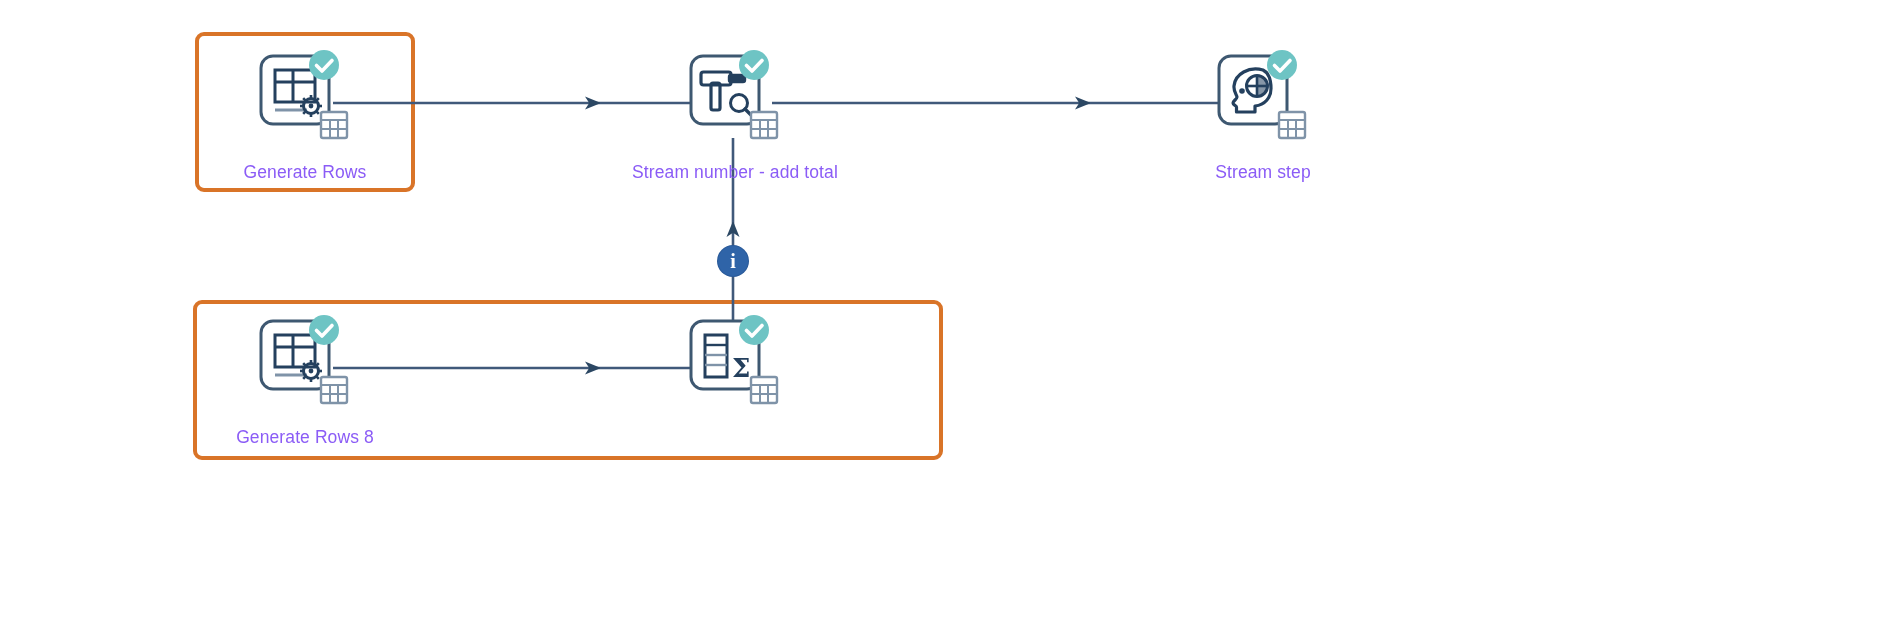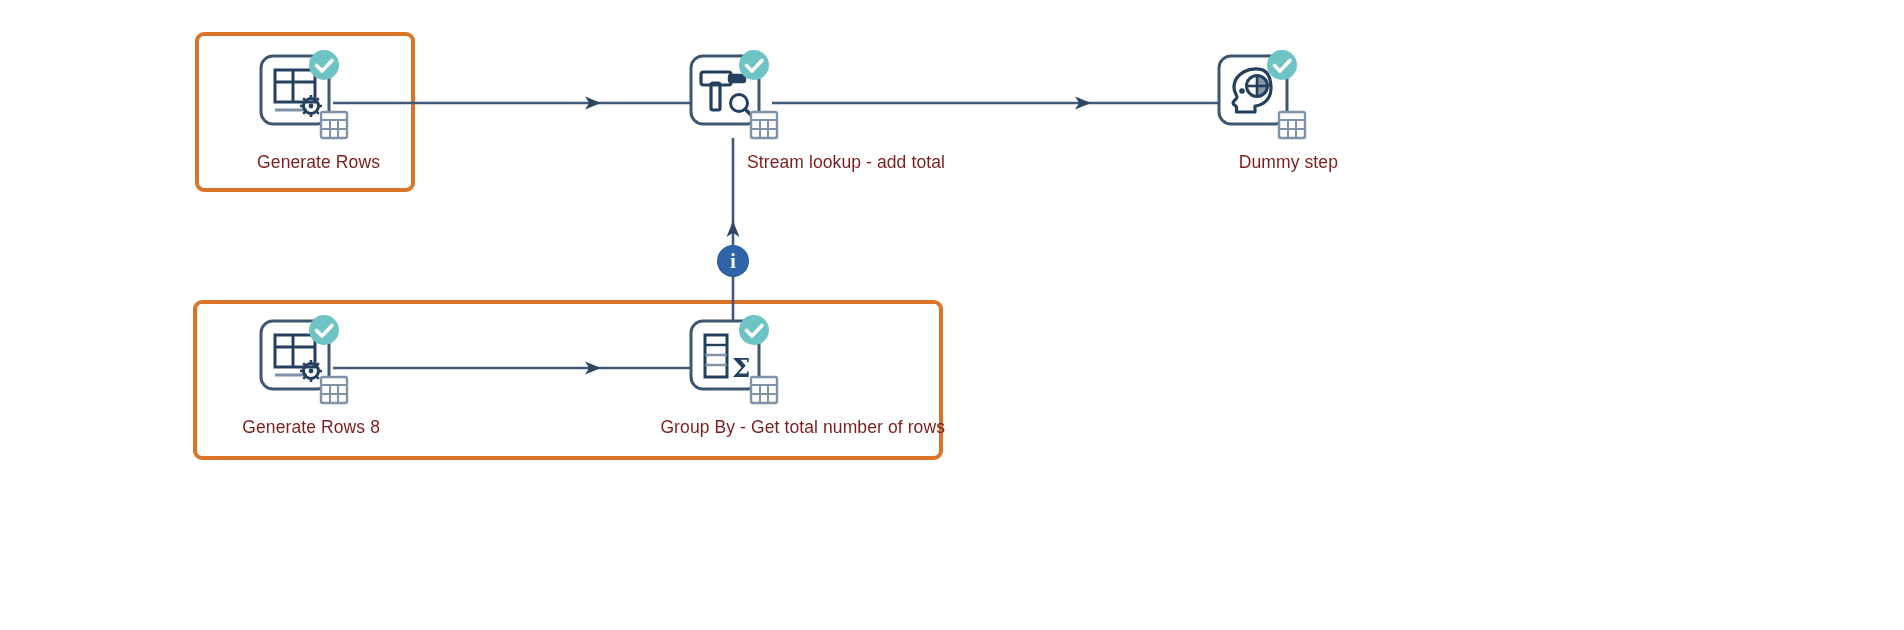--- a/index.html
+++ b/index.html
@@ -43,26 +43,25 @@
     box-sizing: border-box;
     text-align: center;
   }
   .node-glyph {
     position: relative;
     width: 100px;
     height: 96px;
     margin: 0 auto;
   }
   .node-label {
-    margin-top: 6px;
+    margin-top: 16px;
     font-size: 17.5px;
-    color: #7f1d1d;
+    color: #8b5cf6;
     white-space: nowrap;
     letter-spacing: 0.1px;
-    text-align: right;
   }
   .node-wide { width: 420px; }
   .node-wide .node-glyph { width: 100px; }
   
   .info-badge {
     position: absolute;
     width: 30px;
     height: 30px;
     border-radius: 50%;
     background: #2f64a8;
@@ -181,21 +180,21 @@
           <line x1="75" y1="70" x2="75" y2="88" stroke="#7f93a8" stroke-width="2"></line>
           <line x1="83" y1="70" x2="83" y2="88" stroke="#7f93a8" stroke-width="2"></line>
           <line x1="66" y1="79" x2="92" y2="79" stroke="#7f93a8" stroke-width="2"></line>
         </g>
         <g>
           <circle cx="69" cy="15" r="15" fill="#6ec4c4"></circle>
           <path d="M61.5,15.5 L67,21 L77,10.5" fill="none" stroke="#ffffff" stroke-width="3.6" stroke-linecap="round" stroke-linejoin="round"></path>
         </g>
       </svg>
     </div>
-    <div class="node-label">Stream lookup - add total</div>
+    <div class="node-label">Stream number - add total</div>
   </div>
 
   <div class="node" style="left:1188px; top:50px;">
     <div class="node-glyph">
       <svg width="100" height="96" viewBox="0 0 100 96" xmlns="http://www.w3.org/2000/svg">
         <rect x="6" y="6" width="68" height="68" rx="12" ry="12" fill="#ffffff" stroke="#3e5871" stroke-width="3"></rect>
 
         <g>
           <path d="M50,20 C36,16 22,24 21,36 C20.4,42 24,45 24,47 C24,49 20,51 20,53
                    C20,55 23.5,55.5 23.5,57 L23.5,62 L42,62 L42,56
@@ -214,21 +213,21 @@
           <line x1="75" y1="70" x2="75" y2="88" stroke="#7f93a8" stroke-width="2"></line>
           <line x1="83" y1="70" x2="83" y2="88" stroke="#7f93a8" stroke-width="2"></line>
           <line x1="66" y1="79" x2="92" y2="79" stroke="#7f93a8" stroke-width="2"></line>
         </g>
         <g>
           <circle cx="69" cy="15" r="15" fill="#6ec4c4"></circle>
           <path d="M61.5,15.5 L67,21 L77,10.5" fill="none" stroke="#ffffff" stroke-width="3.6" stroke-linecap="round" stroke-linejoin="round"></path>
         </g>
       </svg>
     </div>
-    <div class="node-label">Dummy step</div>
+    <div class="node-label">Stream step</div>
   </div>
 
   <div class="node" style="left:230px; top:315px;">
     <div class="node-glyph">
       <svg width="100" height="96" viewBox="0 0 100 96" xmlns="http://www.w3.org/2000/svg">
         <rect x="6" y="6" width="68" height="68" rx="12" ry="12" fill="#ffffff" stroke="#3e5871" stroke-width="3"></rect>
         <rect x="20" y="20" width="40" height="32" fill="none" stroke="#24405e" stroke-width="3"></rect>
         <line x1="20" y1="32" x2="60" y2="32" stroke="#24405e" stroke-width="3"></line>
         <line x1="38" y1="20" x2="38" y2="52" stroke="#24405e" stroke-width="3"></line>
         <line x1="20" y1="60" x2="52" y2="60" stroke="#7f93a8" stroke-width="3"></line>
@@ -282,16 +281,15 @@
           <line x1="75" y1="70" x2="75" y2="88" stroke="#7f93a8" stroke-width="2"></line>
           <line x1="83" y1="70" x2="83" y2="88" stroke="#7f93a8" stroke-width="2"></line>
           <line x1="66" y1="79" x2="92" y2="79" stroke="#7f93a8" stroke-width="2"></line>
         </g>
         <g>
           <circle cx="69" cy="15" r="15" fill="#6ec4c4"></circle>
           <path d="M61.5,15.5 L67,21 L77,10.5" fill="none" stroke="#ffffff" stroke-width="3.6" stroke-linecap="round" stroke-linejoin="round"></path>
         </g>
       </svg>
     </div>
-    <div class="node-label">Group By - Get total number of rows</div>
   </div>
 
 </div>
 
 </body></html>

